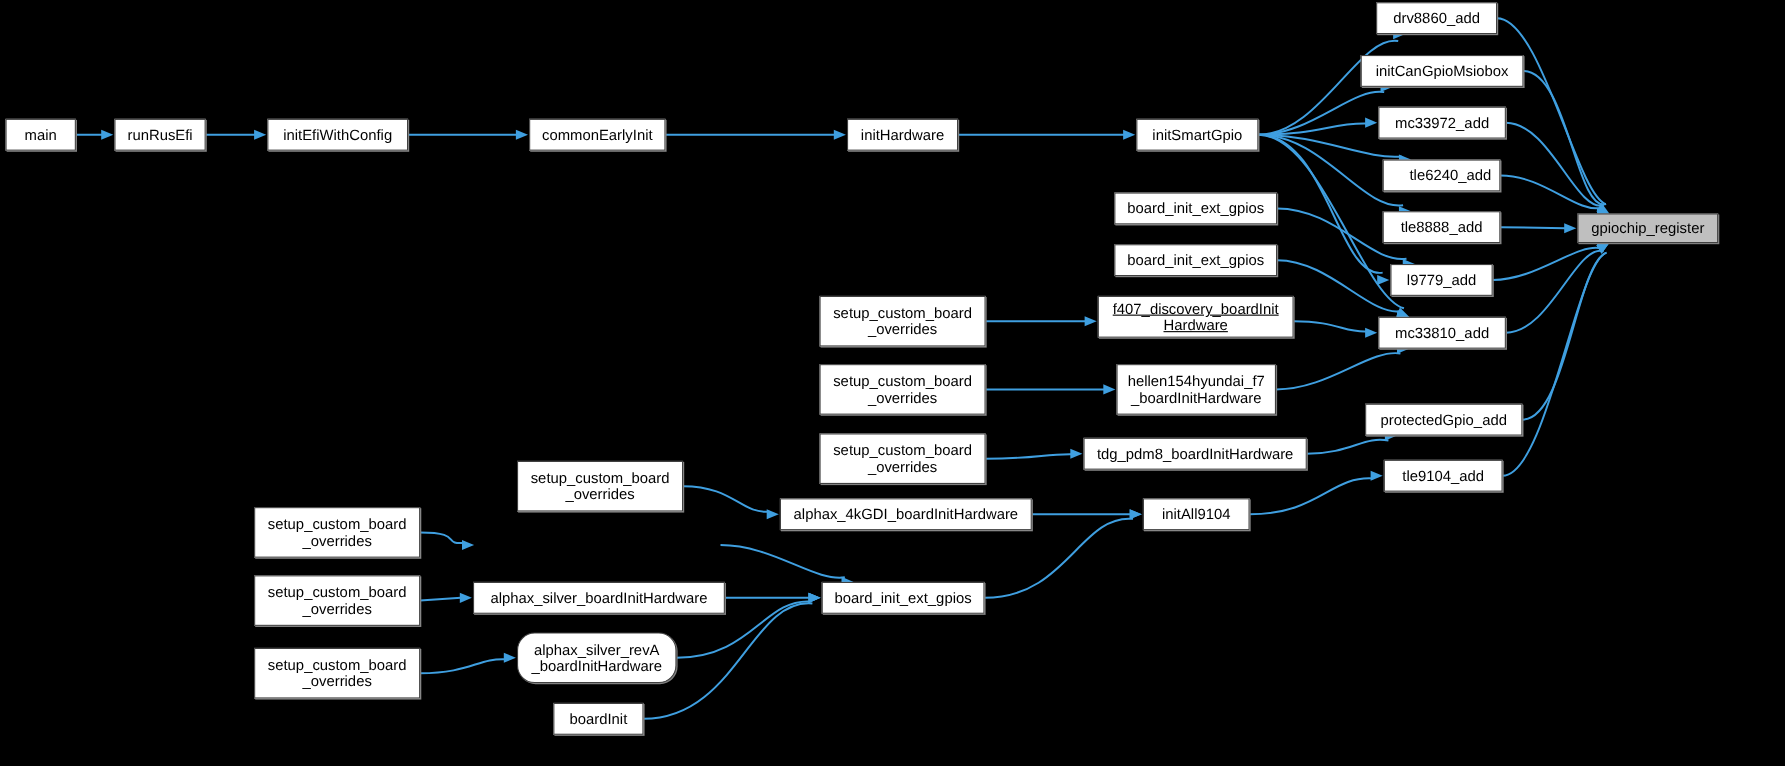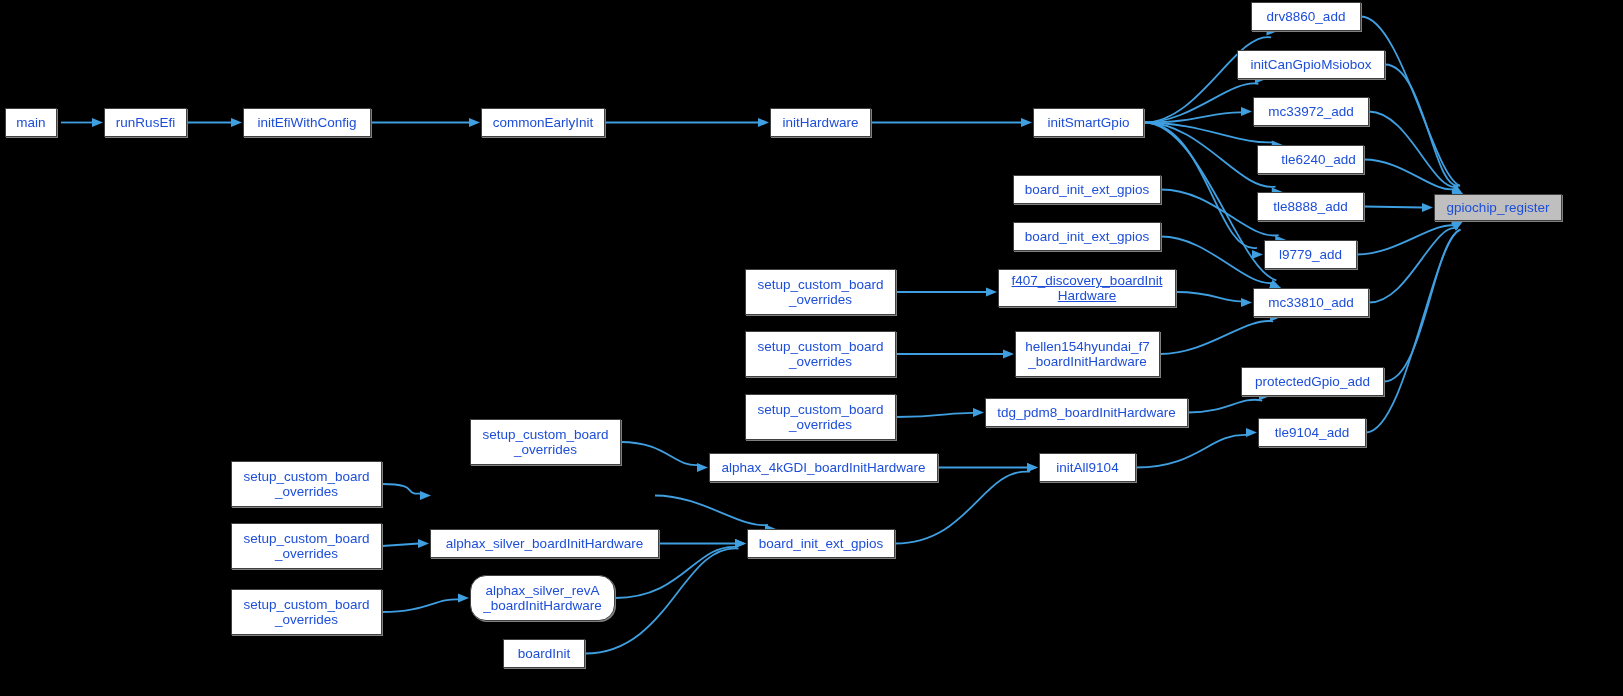--- a/index.html
+++ b/index.html
@@ -22,21 +22,21 @@
     width: 1623px;
     height: 696px;
     pointer-events: none;
   }
   .node {
     position: absolute;
     box-sizing: border-box;
     background: #ffffff;
     border: 1px solid #404040;
     box-shadow: 1px 1px 0 0 #808080;
-    color: #1d4ed8;
+    color: #000000;
     font-size: 13.5px;
     line-height: 15px;
     display: flex;
     align-items: center;
     justify-content: center;
     text-align: center;
     white-space: pre;
     z-index: 5;
   }
   .node.highlight {
@@ -126,21 +126,21 @@
       <polygon points="746.00,543.50 735.00,538.90 735.00,548.10" fill="#3f9fe0"></polygon>
       <path d="M 382 612 C 427.76 612, 434.68 598, 460.11 599.41" fill="none" stroke="#3f9fe0" stroke-width="1.8"></path>
       <polygon points="469.00,598.00 458.00,593.40 458.00,602.60" fill="#3f9fe0"></polygon>
       <path d="M 615 598 C 683.64 598, 694.52 543.5, 737.68 546.93" fill="none" stroke="#3f9fe0" stroke-width="1.8"></path>
       <polygon points="746.00,543.50 735.00,538.90 735.00,548.10" fill="#3f9fe0"></polygon>
       <path d="M 585 653.5 C 669.24 653.5, 682.8199999999999 543.5, 738.55 548.56" fill="none" stroke="#3f9fe0" stroke-width="1.8"></path>
       <polygon points="746.00,543.50 735.00,538.90 735.00,548.10" fill="#3f9fe0"></polygon>
       <path d="M 895 543.5 C 969.88 543.5, 981.84 467.5, 1030.04 471.70" fill="none" stroke="#3f9fe0" stroke-width="1.8"></path>
       <polygon points="1038.00,467.50 1027.00,462.90 1027.00,472.10" fill="#3f9fe0"></polygon>
     </svg>
-<div class="node" style="left: 5px; top: 108px; width: 52px; height: 29px;"><span class="node-label">main</span></div>
+<div class="node" style="left: 5px; top: 108px; width: 64px; height: 29px;"><span class="node-label">main</span></div>
     <div class="node" style="left: 104px; top: 108px; width: 83px; height: 29px;"><span class="node-label">runRusEfi</span></div>
     <div class="node" style="left: 243px; top: 108px; width: 128px; height: 29px;"><span class="node-label">initEfiWithConfig</span></div>
     <div class="node" style="left: 481px; top: 108px; width: 124px; height: 29px;"><span class="node-label">commonEarlyInit</span></div>
     <div class="node" style="left: 770px; top: 108px; width: 101px; height: 29px;"><span class="node-label">initHardware</span></div>
     <div class="node" style="left: 1033px; top: 108px; width: 111px; height: 29px;"><span class="node-label">initSmartGpio</span></div>
     <div class="node" style="left: 1251px; top: 2px; width: 110px; height: 29px;"><span class="node-label">drv8860_add</span></div>
     <div class="node" style="left: 1237px; top: 50px; width: 148px; height: 29px;"><span class="node-label">initCanGpioMsiobox</span></div>
     <div class="node" style="left: 1253px; top: 97px; width: 116px; height: 29px;"><span class="node-label">mc33972_add</span></div>
     <div class="node" style="left: 1257px; top: 145px; width: 107px; height: 29px; padding-left: 16px;"><span class="node-label">tle6240_add</span></div>
     <div class="node" style="left: 1257px; top: 192px; width: 107px; height: 29px;"><span class="node-label">tle8888_add</span></div>

